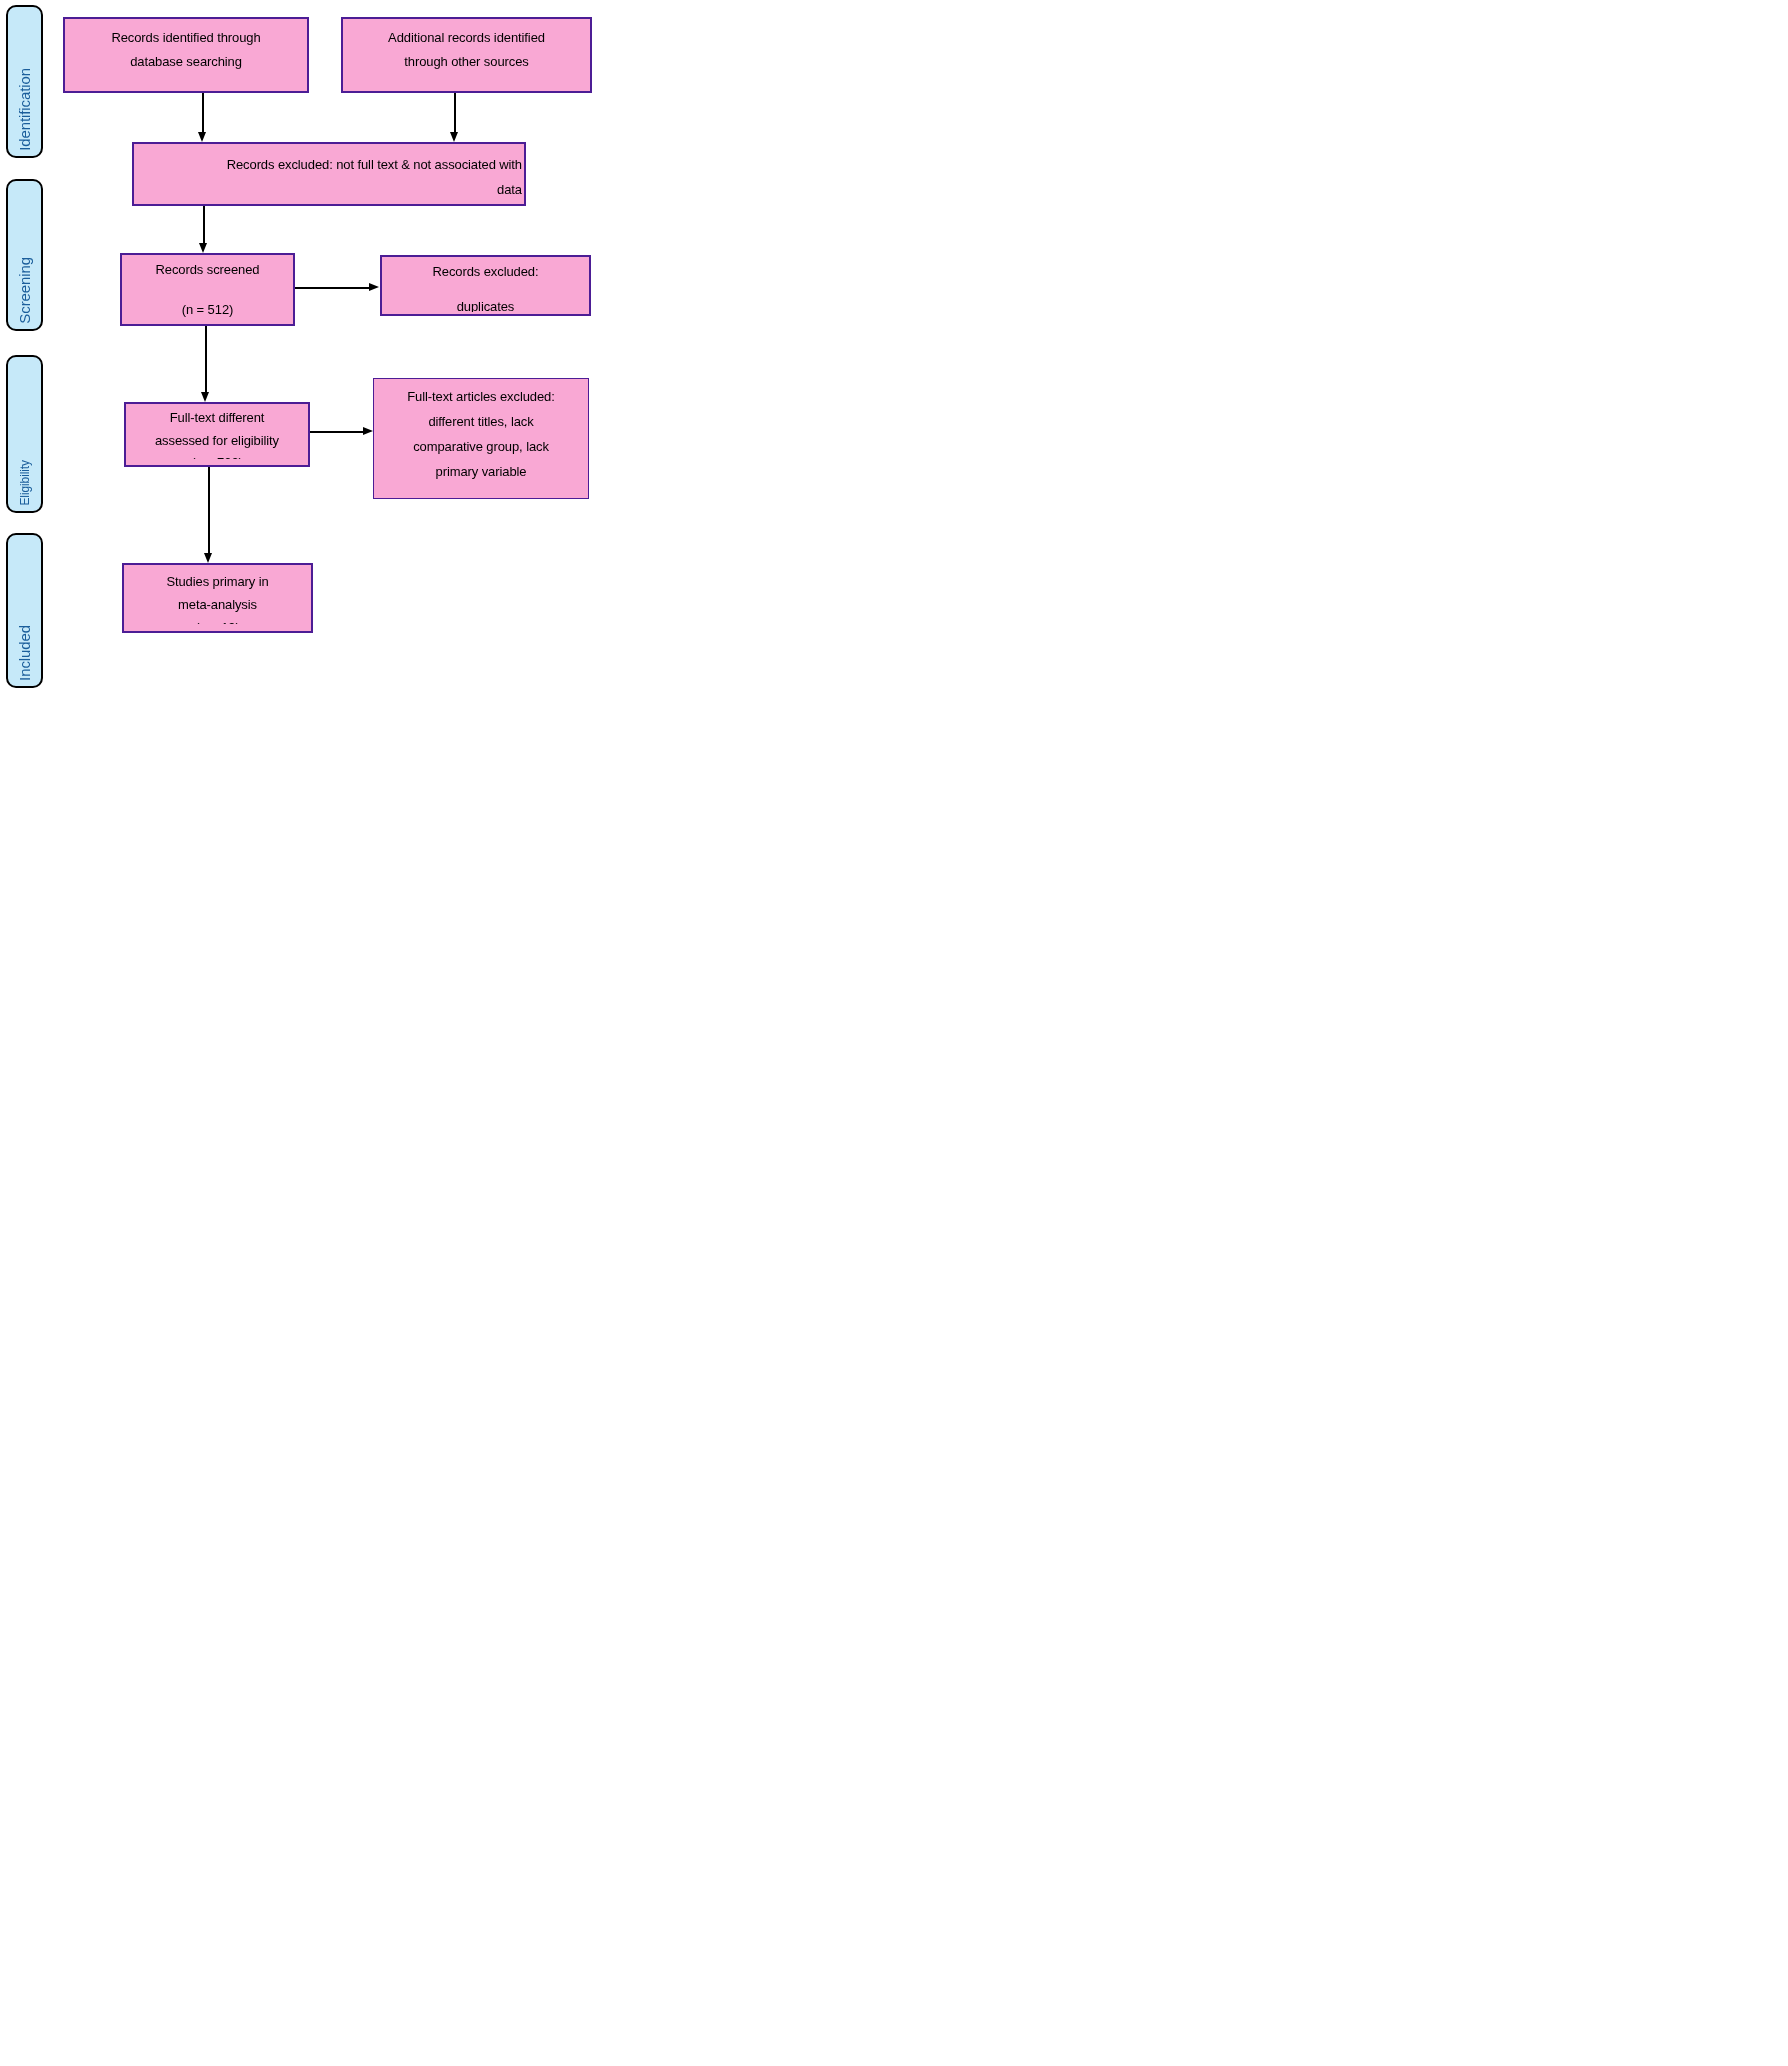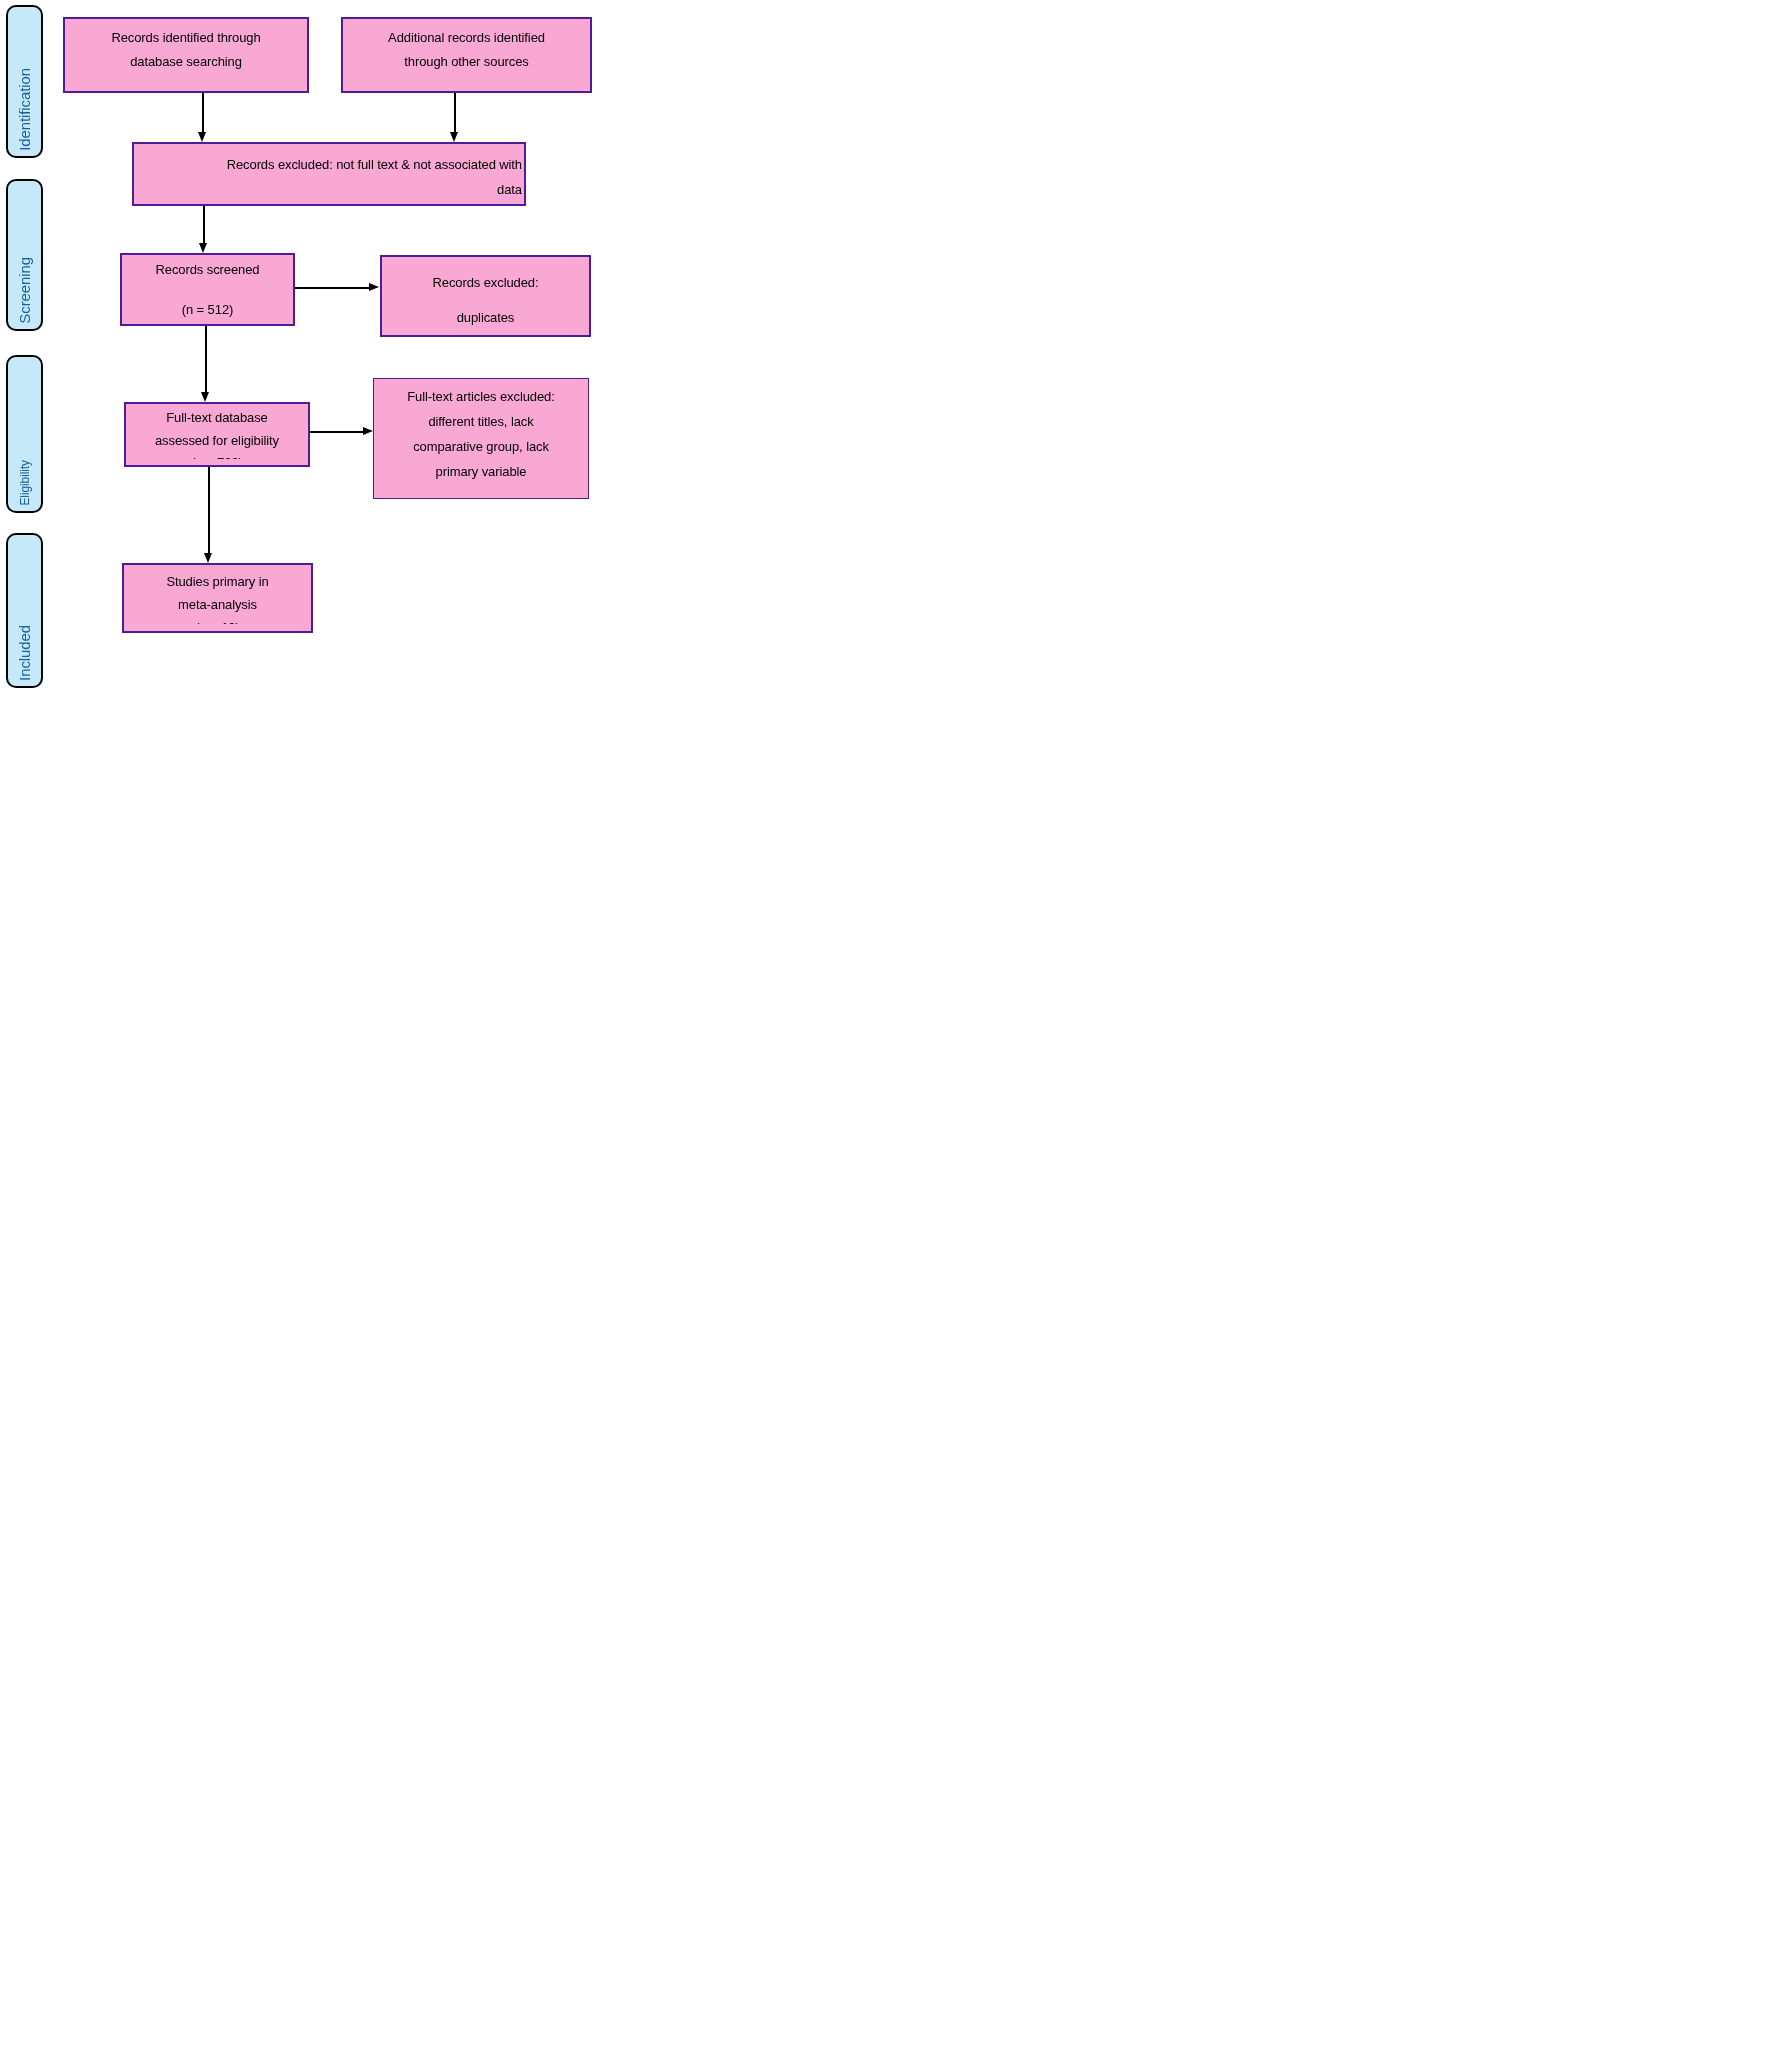--- a/index.html
+++ b/index.html
@@ -57,21 +57,21 @@
   .tline {
     font-size: 13px;
     letter-spacing: -0.1px;
     white-space: nowrap;
   }
 
   #b1 { left: 63px; top: 17px;  width: 246px; height: 76px; }
   #b2 { left: 341px; top: 17px;  width: 251px; height: 76px; }
   #b3 { left: 132px; top: 142px; width: 394px; height: 64px; }
   #b4 { left: 120px; top: 253px; width: 175px; height: 73px; }
-  #b5 { left: 380px; top: 255px; width: 211px; height: 82px; }
+  #b5 { left: 380px; top: 255px; width: 211px; height: 61px; }
   #b6 { left: 124px; top: 402px; width: 186px; height: 65px; }
   #b7 { left: 373px; top: 378px; width: 216px; height: 121px; border-width: 1.5px; }
   #b8 { left: 122px; top: 563px; width: 191px; height: 70px; }
 
   
   #b1 .clip, #b2 .clip { top: 2.5px; left: 2.5px; right: 2.5px; bottom: 9.5px; padding-top: 4px; }
   #b1 .tline, #b2 .tline { line-height: 24.6px; }
 
   #b6 .clip { top: 2px; left: 2.5px; right: 2.5px; bottom: 6px; padding-top: 1px; }
   #b6 .tline { line-height: 22.6px; }
@@ -176,21 +176,21 @@
 
   <div class="fbox" id="b5">
     <div class="clip">
       <div class="tline">Records excluded:</div>
       <div class="tline">duplicates</div>
     </div>
   </div>
 
   <div class="fbox" id="b6">
     <div class="clip">
-      <div class="tline">Full-text database</div>
+      <div class="tline">Full-text different</div>
       <div class="tline">assessed for eligibility</div>
       <div class="tline">(n = 732)</div>
     </div>
   </div>
 
   <div class="fbox" id="b7">
     <div class="clip">
       <div class="tline">Full-text articles excluded:</div>
       <div class="tline">different titles, lack</div>
       <div class="tline">comparative group, lack</div>

